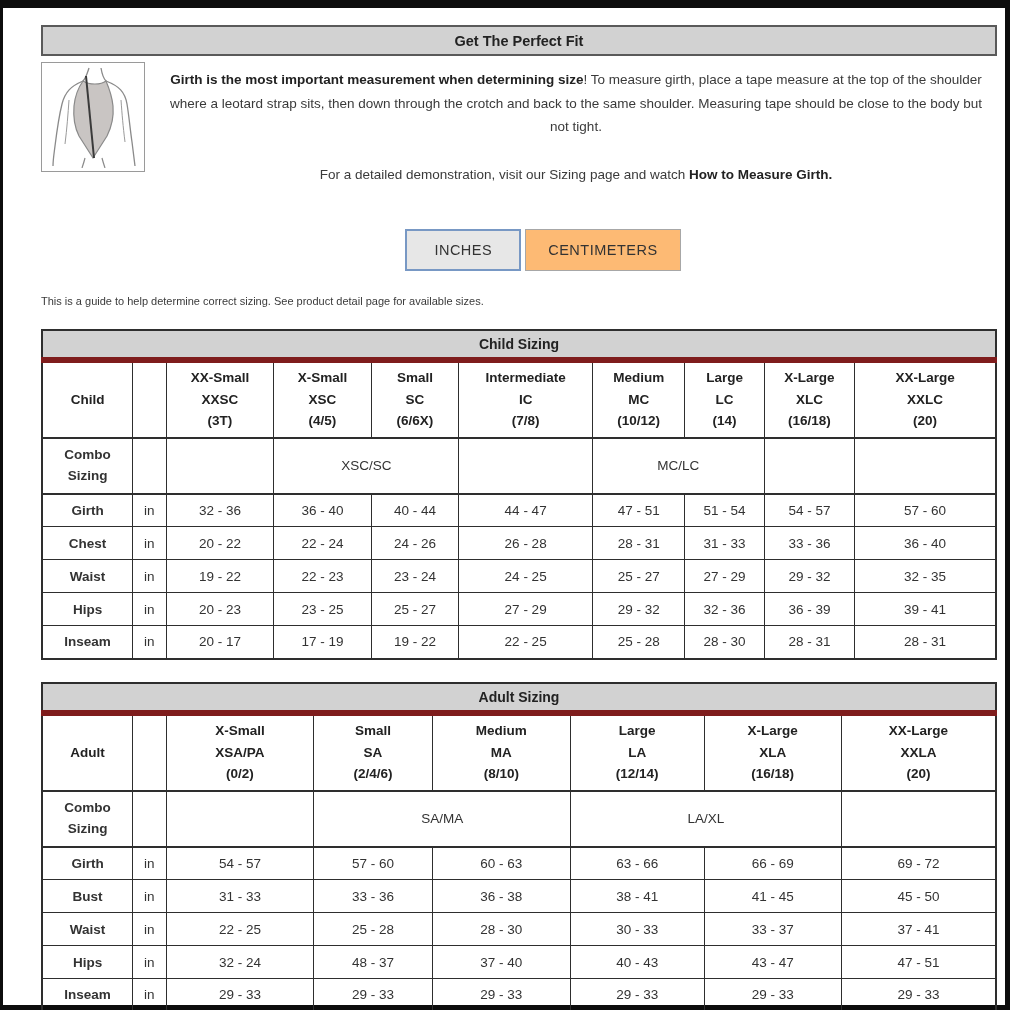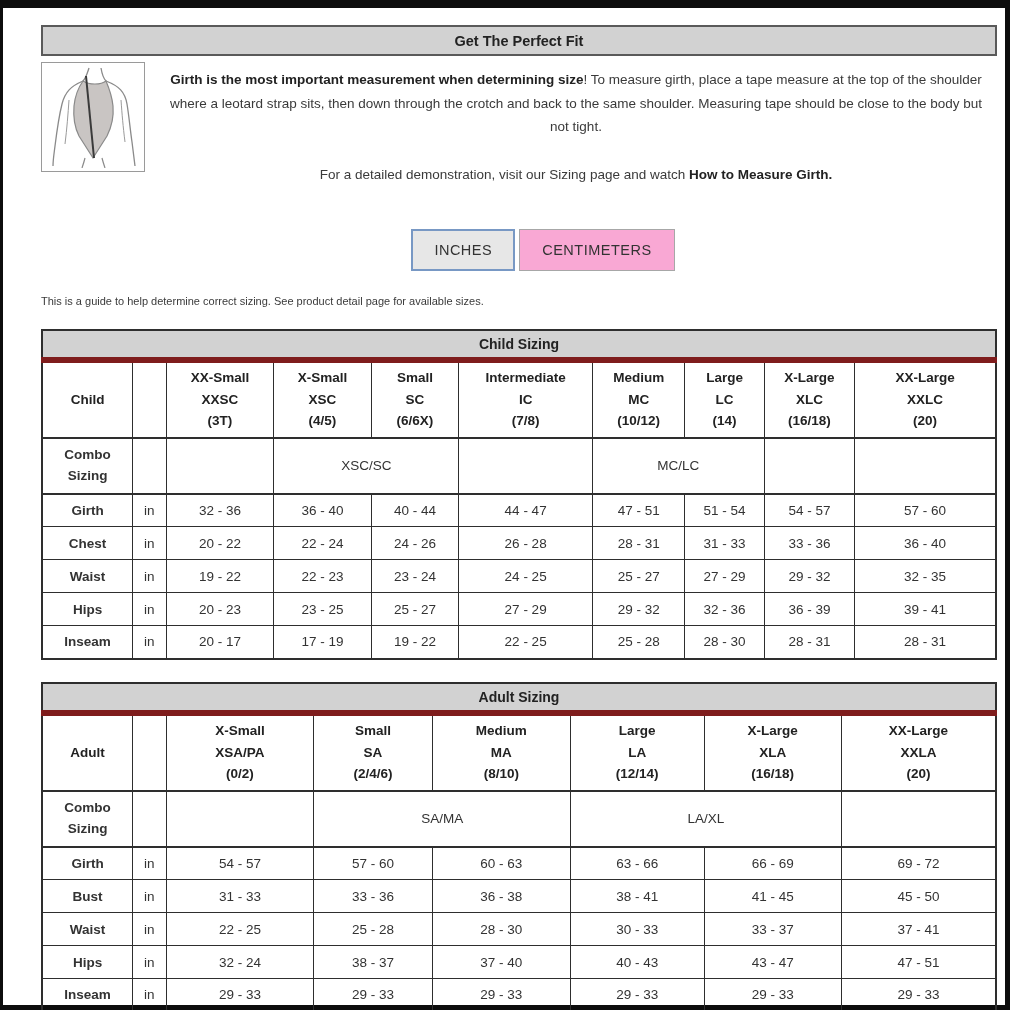--- a/index.html
+++ b/index.html
@@ -41,27 +41,27 @@
   .intro-text p { margin: 4px; font-size: 13.5px; line-height: 1.75; color: #3a3a3a; }
   .intro-text p.demo { margin-top: 24px; }
   .b { font-weight: bold; color: #222; }
 
   
   .unit-row { margin-top: 38px; display: flex; justify-content: center; gap: 4px; }
   .unit-btn {
     font-family: "Liberation Sans", sans-serif;
     font-size: 14.5px; color: #333; letter-spacing: 0.5px;
     padding: 12px 22px; cursor: pointer;
-    background: #f9a8d4; border: 1px solid #a7a7a7;
+    background: #fdba74; border: 1px solid #a7a7a7;
     min-width: 92px;
   }
   .unit-btn.selected {
     background: #e7e7e7;
     border: 2px solid #7898c4;
-    padding: 11px 21px;
+    padding: 11px 27px;
     margin-left: 48px;
   }
 
   .note { margin-top: 24px; text-align: left; font-size: 11px; color: #3a3a3a; }
 
   
   .size-table {
     width: 100%; border-collapse: collapse; table-layout: fixed;
     margin-top: 22px;
     border: 2px solid #2e2e2e;
@@ -339,21 +339,21 @@
               <td>25 - 28</td>
               <td>28 - 30</td>
               <td>30 - 33</td>
               <td>33 - 37</td>
               <td>37 - 41</td>
             </tr>
             <tr class="data-row">
               <td class="row-label">Hips</td>
               <td class="unit-cell">in</td>
               <td>32 - 24</td>
-              <td>38 - 37</td>
+              <td>48 - 37</td>
               <td>37 - 40</td>
               <td>40 - 43</td>
               <td>43 - 47</td>
               <td>47 - 51</td>
             </tr>
             <tr class="data-row">
               <td class="row-label">Inseam</td>
               <td class="unit-cell">in</td>
               <td>29 - 33</td>
               <td>29 - 33</td>

